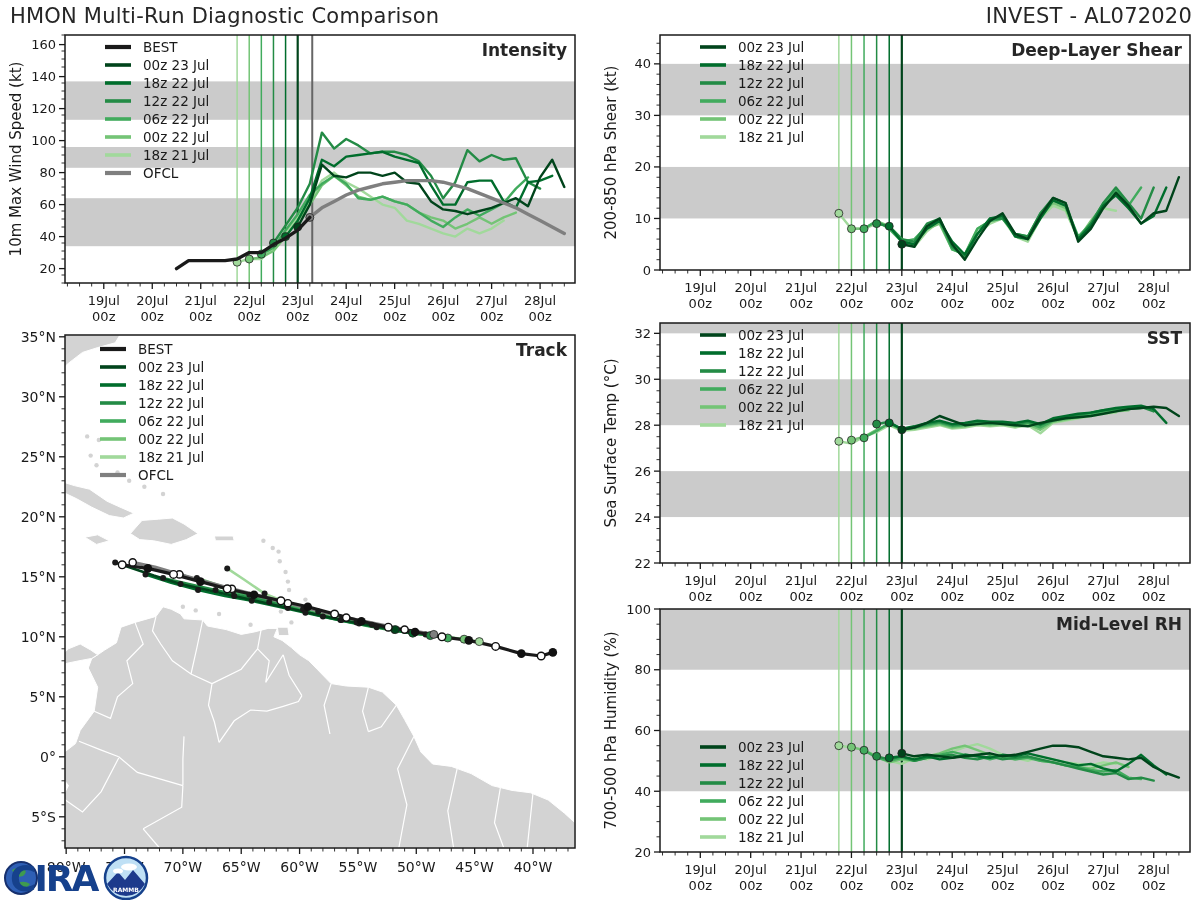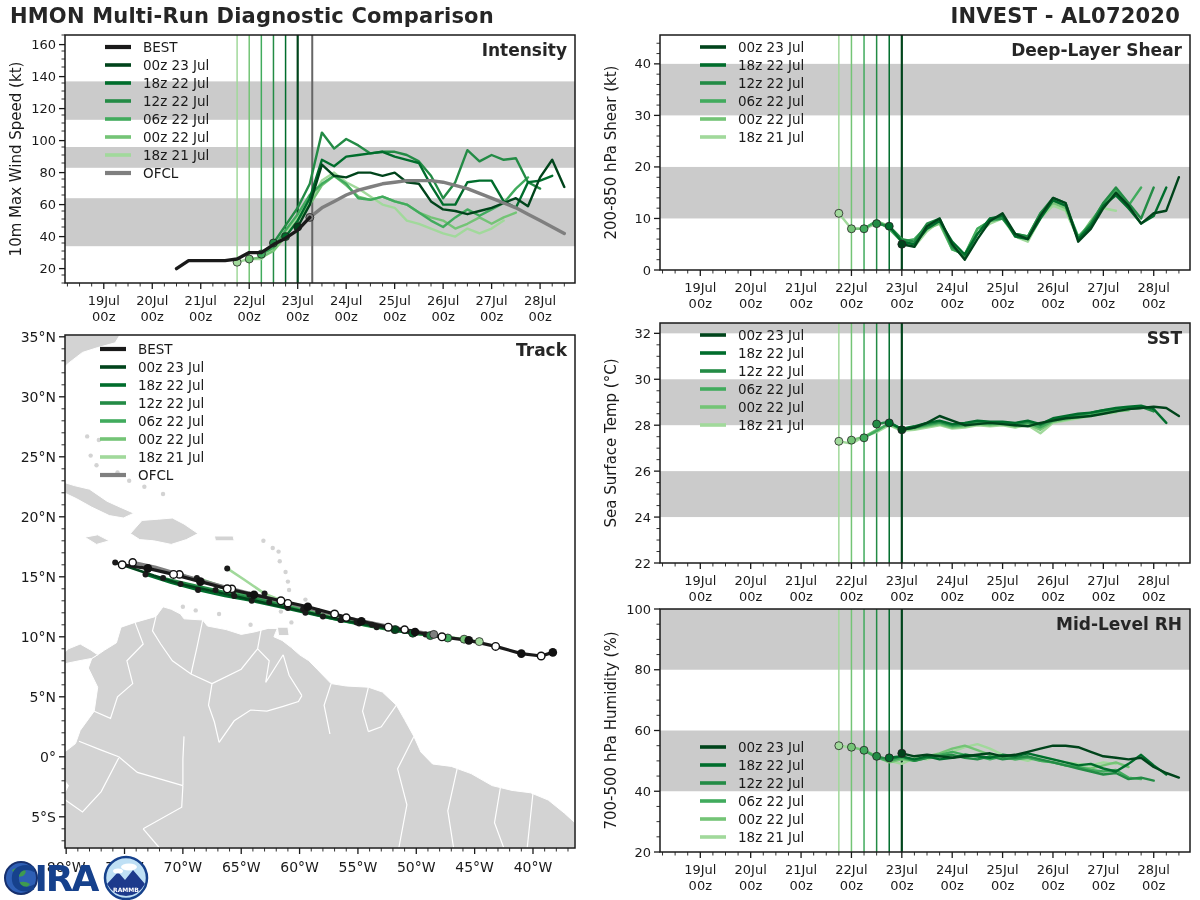--- a/index.html
+++ b/index.html
@@ -1,21 +1,21 @@
 <!DOCTYPE html>
 <html><head>
 <meta charset="utf-8">
 <style>
   html,body{margin:0;padding:0;background:#ffffff;}
   #fig-wrap{position:relative;width:1200px;height:900px;background:#fff;overflow:hidden;
             font-family:"DejaVu Sans","Liberation Sans",sans-serif;}
-  .fig-title{position:absolute;top:4px;font-size:21px;font-weight:bold;color:#262626;
+  .fig-title{position:absolute;top:4px;font-size:21px;font-weight:normal;color:#262626;
              letter-spacing:0.2px;white-space:nowrap;}
   #title-left{left:10px;}
-  #title-right{right:20px;margin-left:44px;}
+  #title-right{right:8px;margin-left:44px;}
   svg{position:absolute;left:0;top:0;}
   text{font-family:"DejaVu Sans","Liberation Sans",sans-serif;}
 </style>
 </head>
 <body>
 
 <div id="fig-wrap">
   <div id="title-left" class="fig-title">HMON Multi-Run Diagnostic Comparison</div>
   <div id="title-right" class="fig-title">INVEST - AL072020</div>
   <svg id="fig" width="1200" height="900" viewBox="0 0 1200 900">

